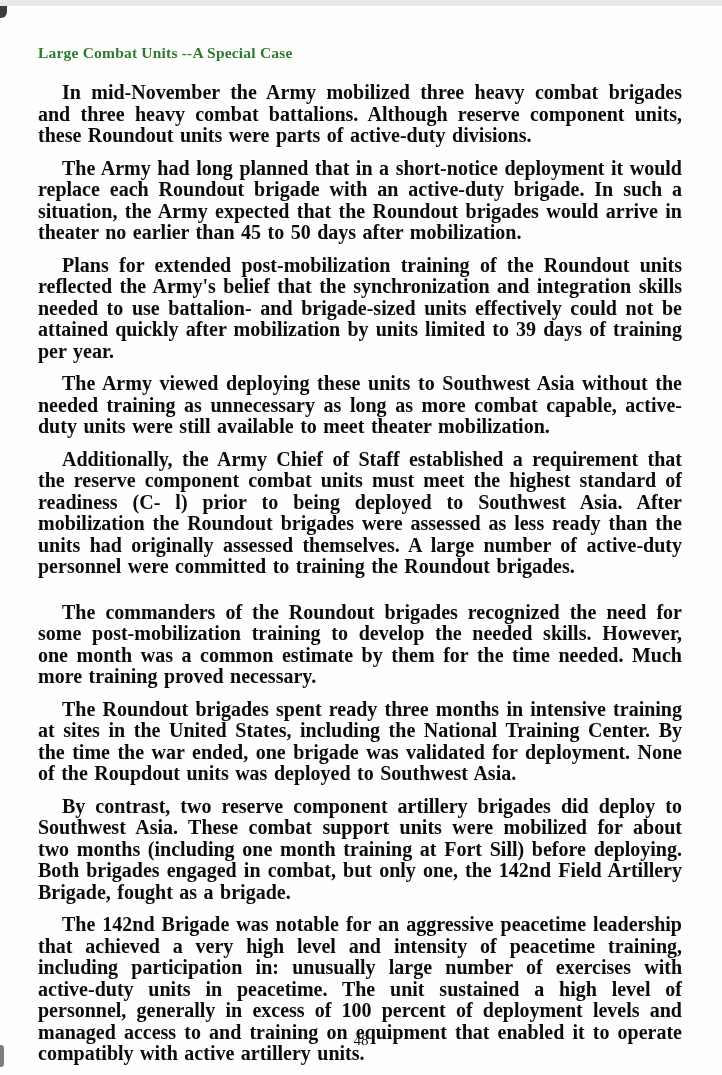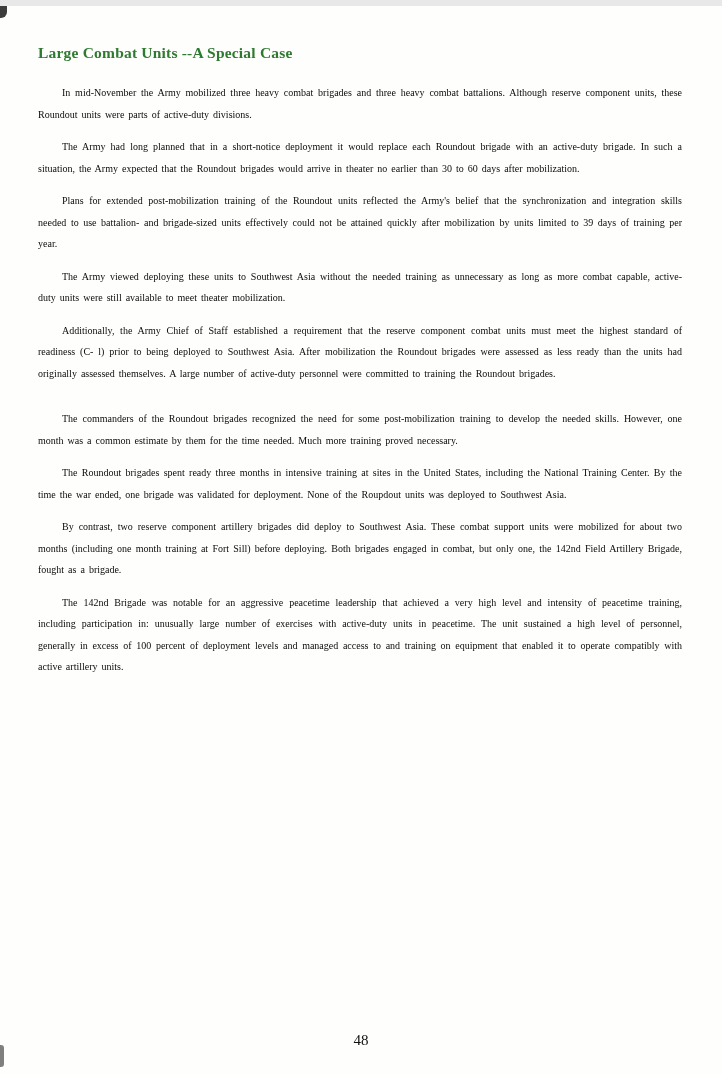--- a/index.html
+++ b/index.html
@@ -19,22 +19,22 @@
     box-sizing: border-box;
     padding: 30px 40px 0 38px;
   }
   .heading {
     font-size: 15.5px;
     font-weight: 700;
     margin: 8px 0 20px 0;
     letter-spacing: 0.2px;
   }
   .body-text p {
-    font-size: 10px;
-    font-weight: 400;
+    font-size: 20px;
+    font-weight: 700;
     line-height: 21.5px;
     text-align: justify;
     text-indent: 24px;
     margin: 0 0 11px 0;
     word-spacing: 1.5px;
   }
   .body-text p.extra-gap {
     margin-top: 24px;
   }
   .page-number {
@@ -74,21 +74,21 @@
 <body>
 
 <div class="page">
   <div class="artifact-tl"></div>
   <div class="artifact-bl"></div>
 
   <h1 class="heading" style="color: rgb(46, 122, 48);">Large Combat Units --A Special Case</h1>
 
   <div class="body-text">
     <p>In mid-November the Army mobilized three heavy combat brigades and three heavy combat battalions.  Although reserve component units, these Roundout units were parts of active-duty divisions.</p>
-    <p>The Army had long planned that in a short-notice deployment it would replace each Roundout brigade with an active-duty brigade. In such a situation, the Army expected that the Roundout brigades would arrive in theater no earlier than 30 to 60 days after mobilization.</p>
+    <p>The Army had long planned that in a short-notice deployment it would replace each Roundout brigade with an active-duty brigade. In such a situation, the Army expected that the Roundout brigades would arrive in theater no earlier than 45 to 50 days after mobilization.</p>
     <p>Plans for extended post-mobilization training of the Roundout units reflected the Army's belief that the synchronization and integration skills needed to use battalion- and brigade-sized units effectively could not be attained quickly after mobilization by units limited to 39 days of training per year.</p>
     <p>The Army viewed deploying these units to Southwest Asia without the needed training as unnecessary as long as more combat capable, active-duty units were still available to meet theater mobilization.</p>
     <p>Additionally, the Army Chief of Staff established a requirement that the reserve component combat units must meet the highest standard of readiness (C- l) prior to being deployed to Southwest Asia. After mobilization the Roundout brigades were assessed as less ready than the units had originally assessed themselves. A large number of active-duty personnel were committed to training the Roundout brigades.</p>
     <p class="extra-gap">The commanders of the Roundout brigades recognized the need for some post-mobilization training to develop the needed skills. However, one month was a common estimate by them for the time needed. Much more training proved necessary.</p>
     <p>The Roundout brigades spent ready three months in intensive training at sites in the United States, including the National Training Center. By the time the war ended, one brigade was validated for deployment. None of the Roupdout units was deployed to Southwest Asia.</p>
     <p>By contrast, two reserve component artillery brigades did deploy to Southwest Asia. These combat support units were mobilized for about two months (including one month training at Fort Sill) before deploying. Both brigades engaged in combat, but only one, the 142nd Field Artillery Brigade, fought as a brigade.</p>
     <p>The 142nd Brigade was notable for an aggressive peacetime leadership that achieved a very high level and intensity of peacetime training, including participation in: unusually large number of exercises with active-duty units in peacetime. The unit sustained a high level of personnel, generally in excess of 100 percent of deployment levels and managed access to and training on equipment that enabled it to operate compatibly with active artillery units.</p>
   </div>
 
   <div class="page-number">48</div>

